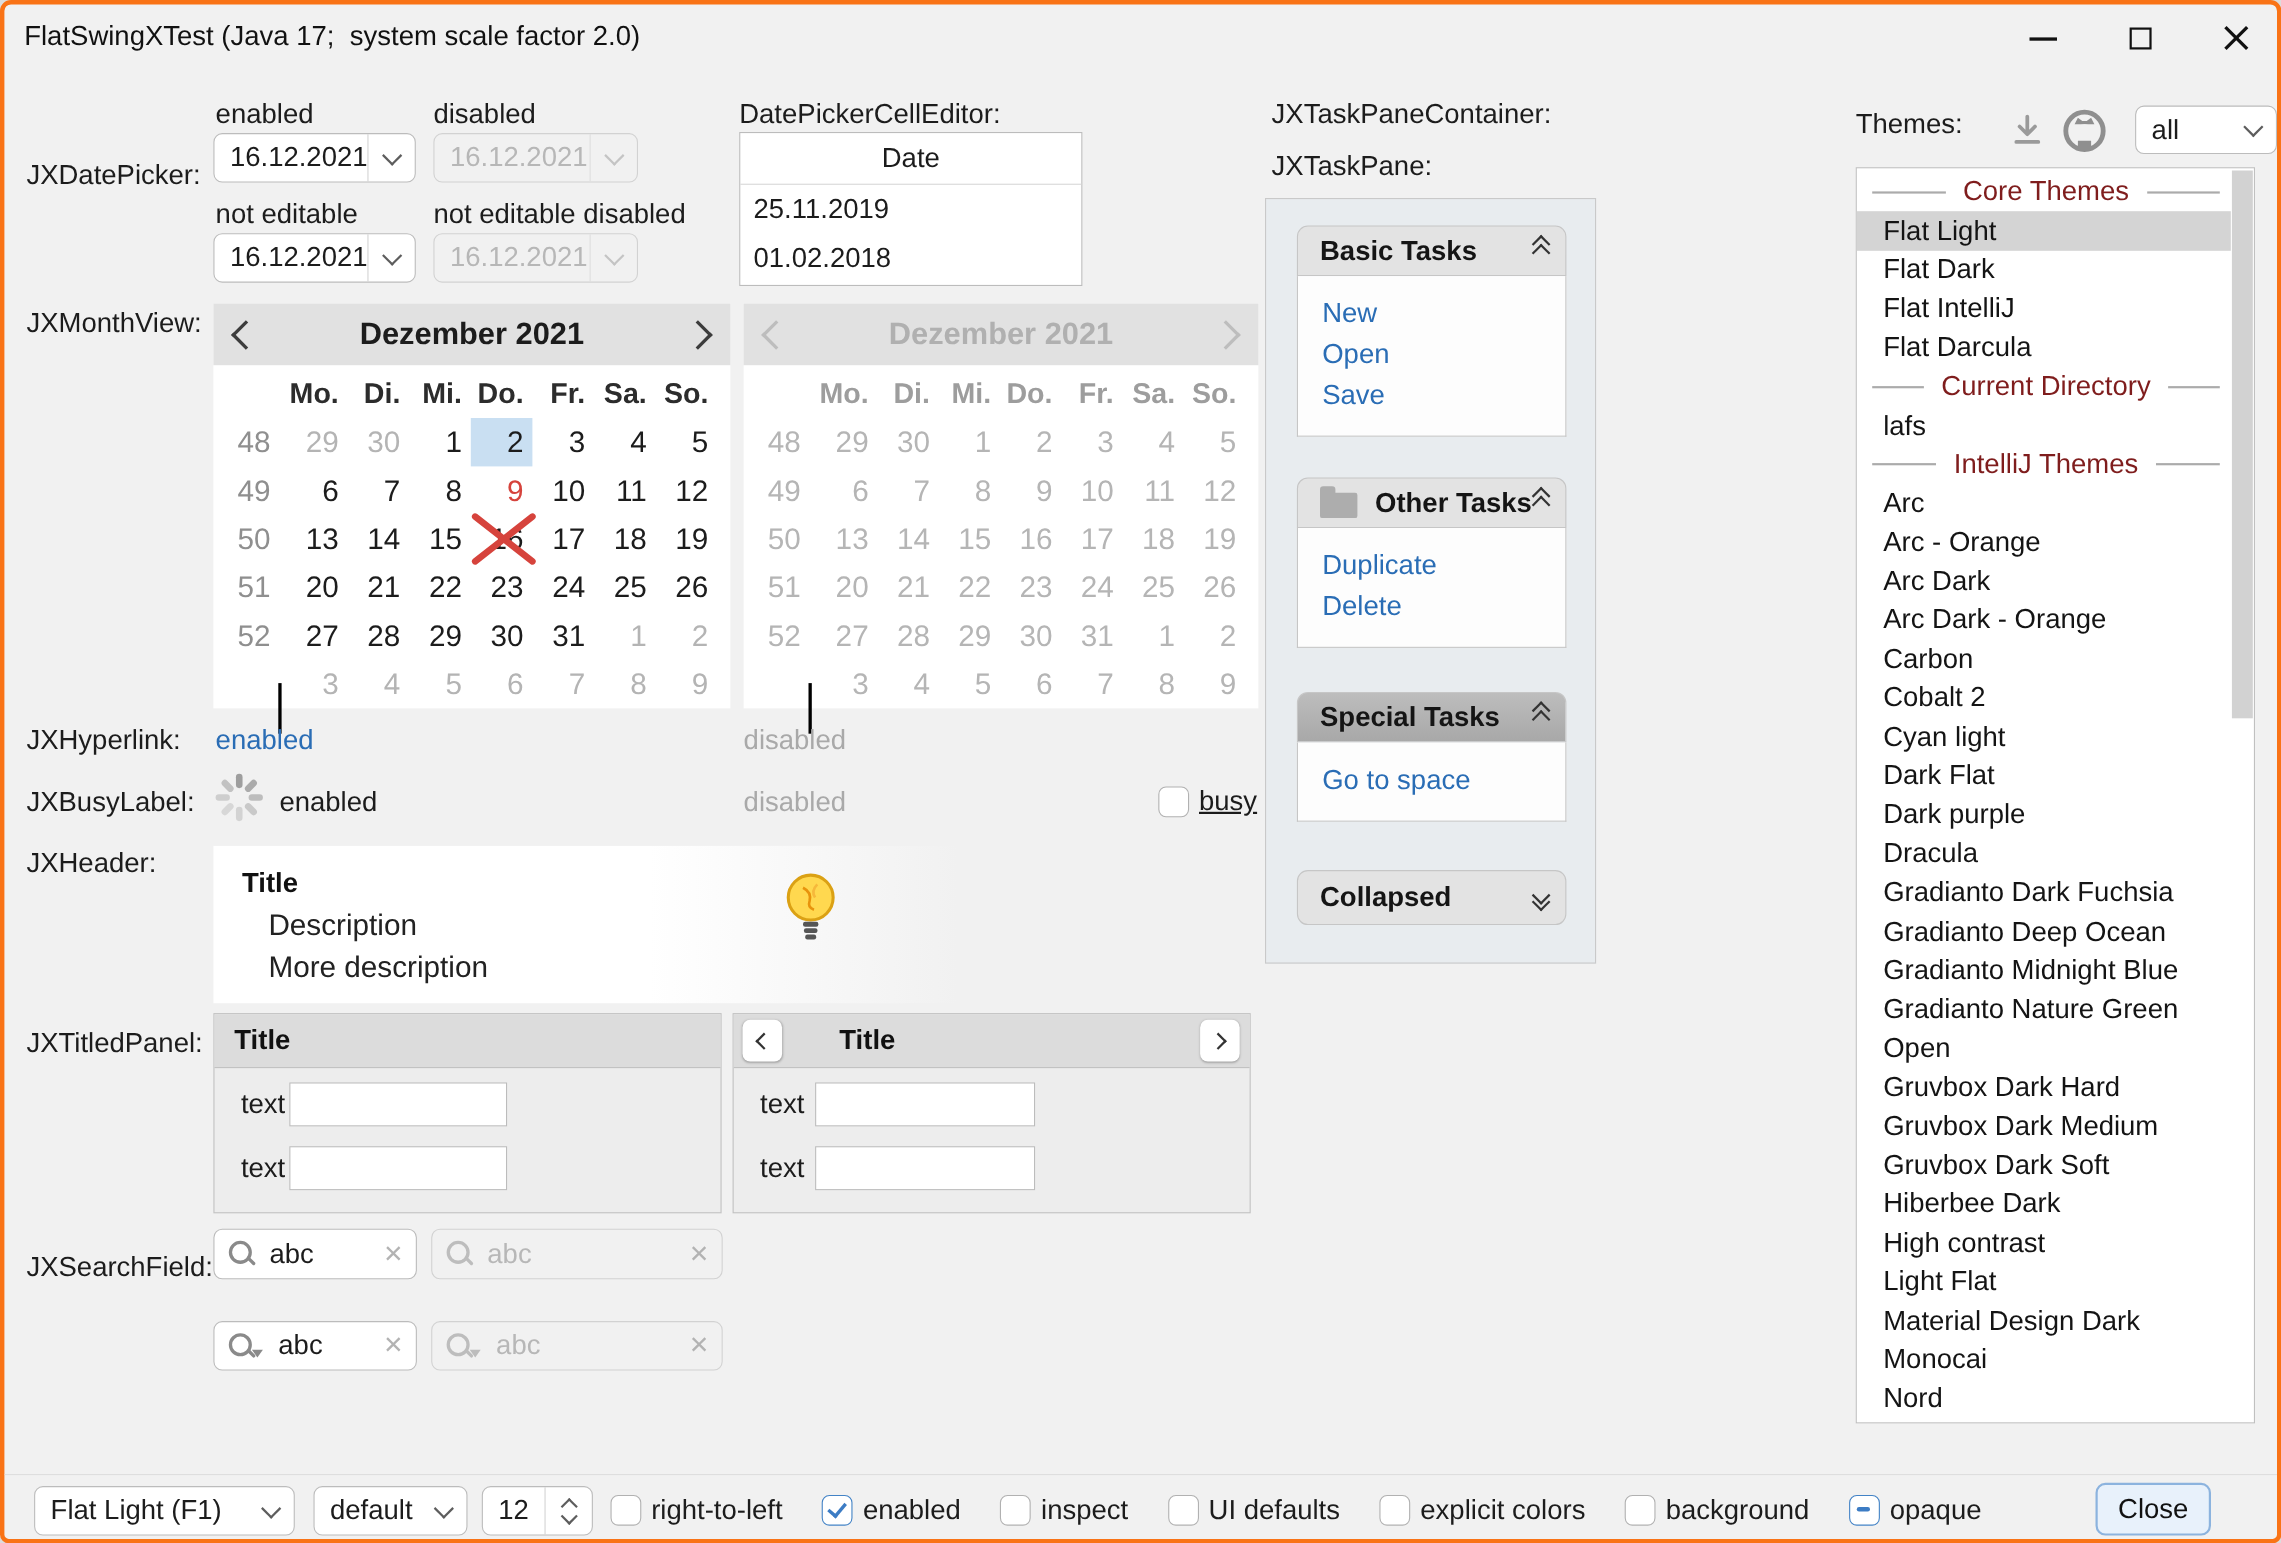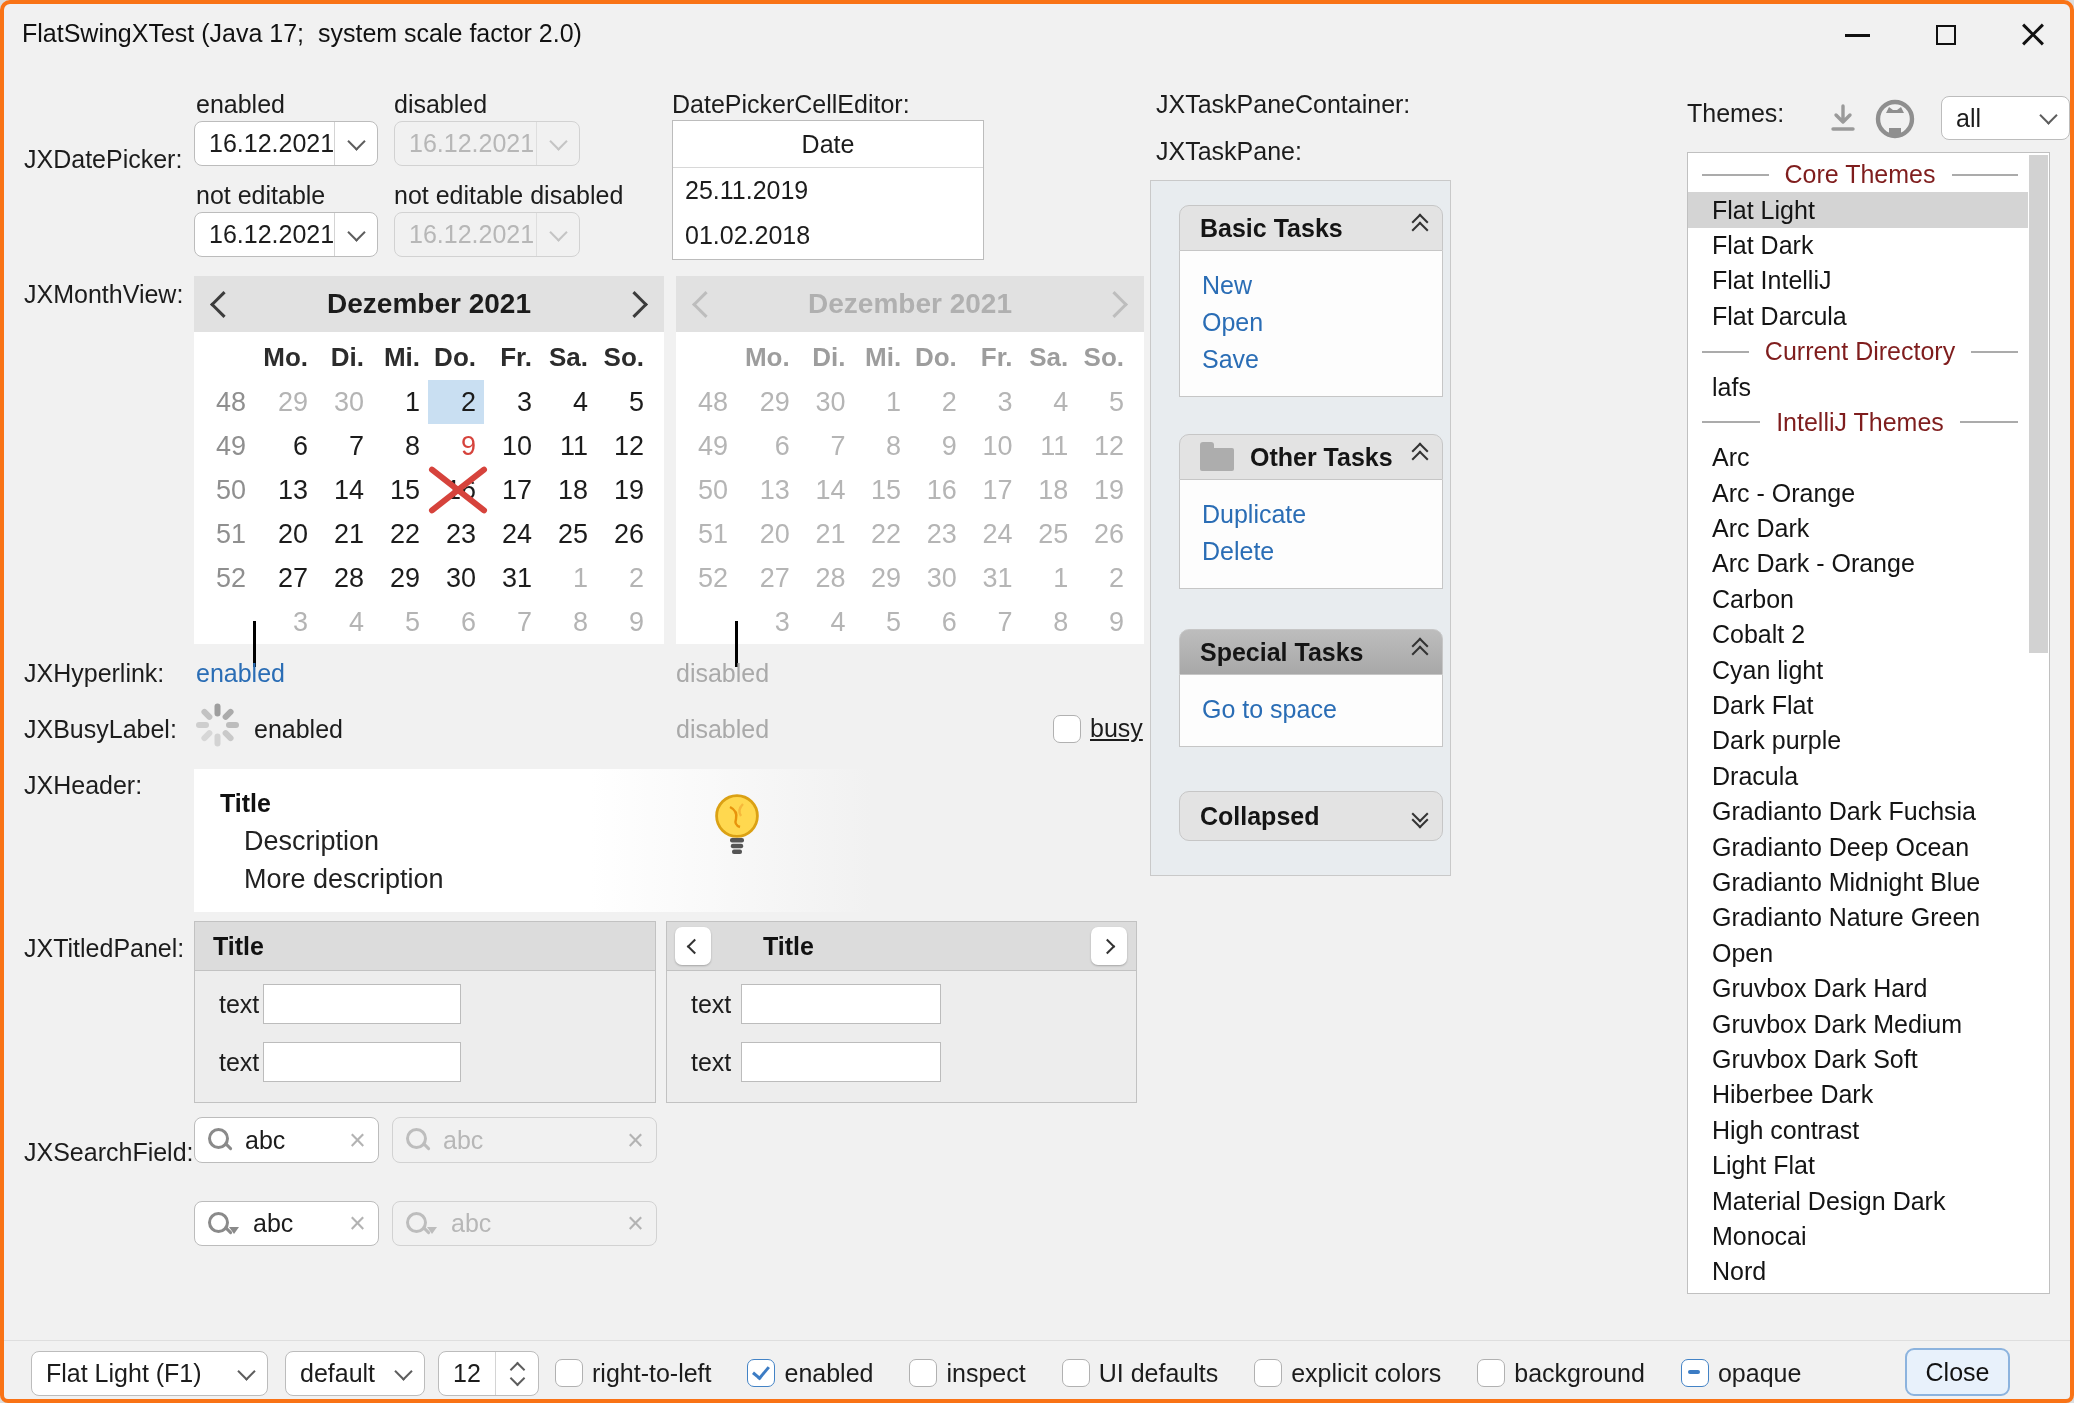--- a/index.html
+++ b/index.html
@@ -96,21 +96,21 @@
   .mag::before{content:"";position:absolute;left:1px;top:1px;width:15px;height:15px;border:3px solid #8a8a8a;border-radius:50%;}
   .mag::after{content:"";position:absolute;left:17px;top:18px;width:9px;height:3px;background:#8a8a8a;border-radius:2px;transform:rotate(45deg);}
   .mag.dd{width:34px;}
   .mag.dd i{position:absolute;left:22px;top:16px;border-left:5px solid transparent;border-right:5px solid transparent;border-top:7px solid #8a8a8a;}
   .sfield.off .mag::before{border-color:#bdbdbd;}
   .sfield.off .mag::after{background:#bdbdbd;}
   .sfield.off .mag.dd i{border-top-color:#bdbdbd;}
   .clearx{font-size:29px;color:#b3b3b3;line-height:1;flex:none;}
   
   .tcontainer{position:absolute;background:#e8ecef;border:1.5px solid #c9c9c9;box-sizing:border-box;}
-  .tg{margin:0 28px;width:264px;}
+  .tg{margin:0 28px;width:245px;}
   .tg-head{height:46px;background:#e3e3e3;border:1.5px solid #c6c6c6;border-radius:10px 10px 0 0;box-sizing:border-box;
            display:flex;align-items:center;padding:0 16px 0 20px;}
   .tg.closed .tg-head{border-radius:10px;height:50px;}
   .tg.special .tg-head{background:linear-gradient(#bdbdbd,#a8a8a8);}
   .tg-title{font-weight:bold;font-size:25px;color:#151515;flex:1;}
   .tg-content{background:#fdfdfd;border:1.5px solid #c6c6c6;border-top:none;box-sizing:border-box;padding:16px 0 18px 22px;}
   .tlink{display:block;font-size:25px;color:#2a6db5;line-height:37px;cursor:pointer;}
   .dchev{display:flex;flex-direction:column;align-items:center;}
   .dchev i{width:10px;height:10px;border-right:2.6px solid #333;border-bottom:2.6px solid #333;}
   .dchev.up i{transform:rotate(-135deg);margin-top:-4px;}

